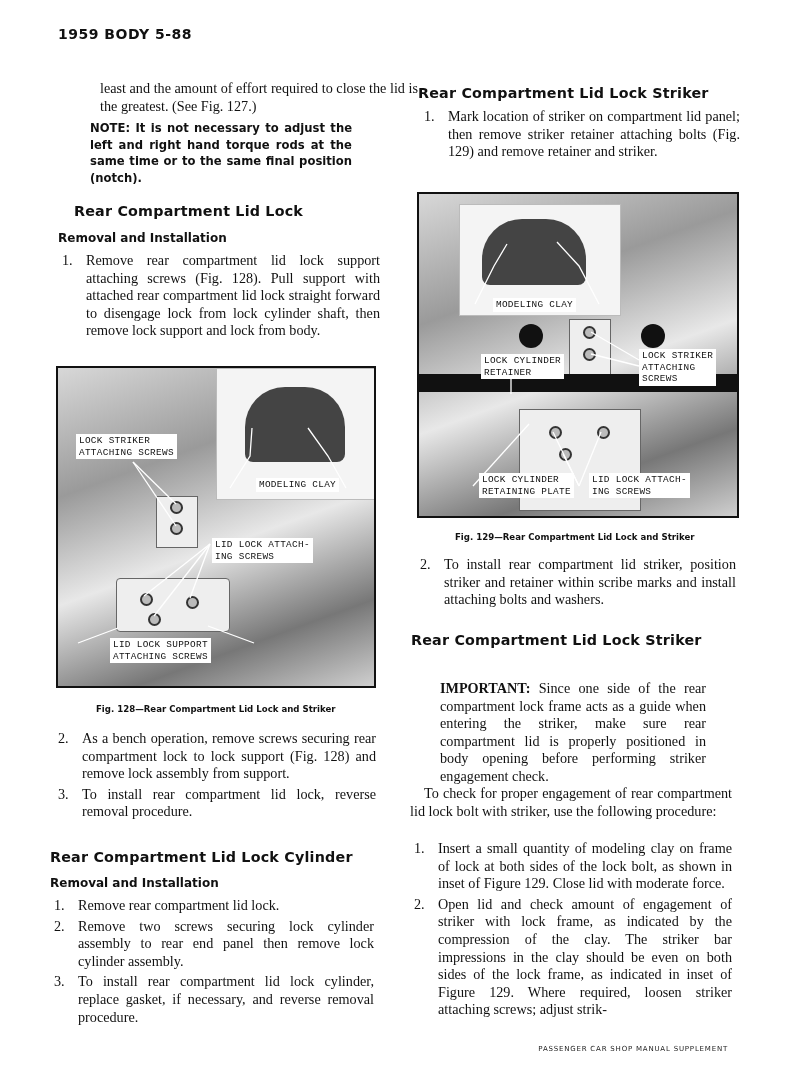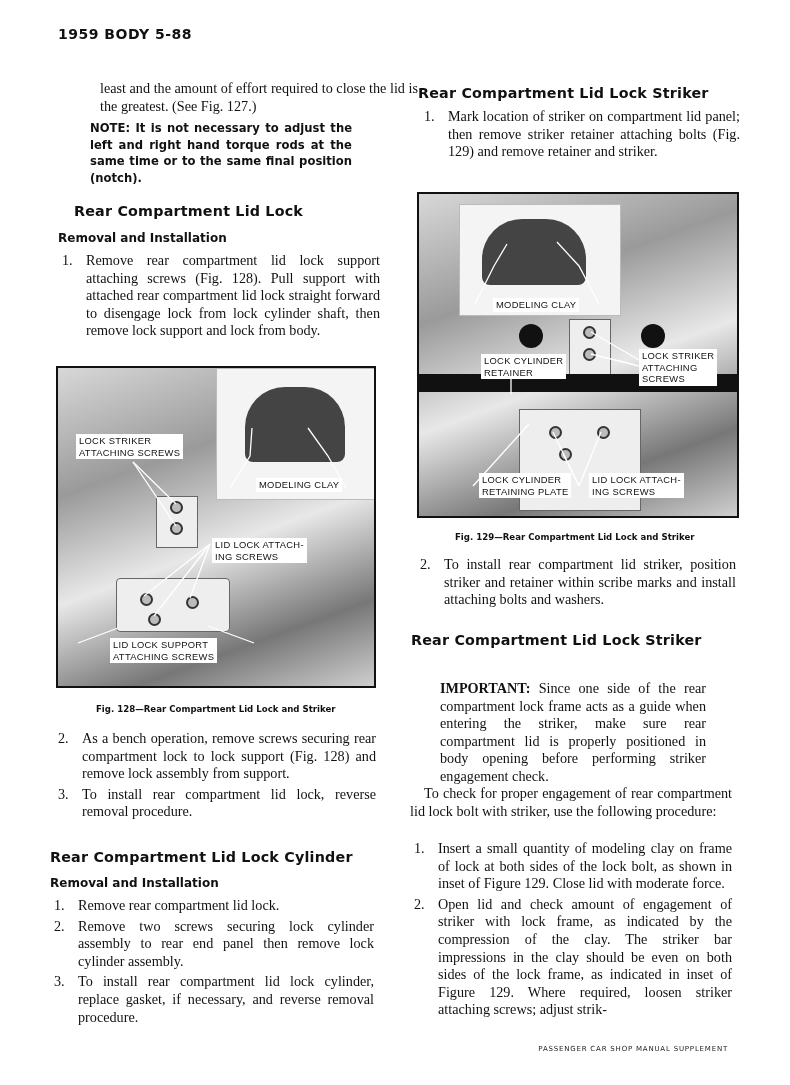--- a/index.html
+++ b/index.html
@@ -34,21 +34,21 @@
   .figure {
     border: 2px solid #111; overflow: hidden;
     background: linear-gradient(160deg, #d8d8d8 0%, #9a9a9a 30%, #e8e8e8 55%, #777 80%, #cfcfcf 100%);
   }
   .fig-caption {
     font-family: "DejaVu Sans", "Liberation Sans", sans-serif;
     font-weight: bold; font-size: 8.6px; white-space: nowrap;
   }
   .callout {
     position: absolute; background: #fff; color: #111;
-    font-family: Liberation Sans, sans-serif;
+    font-family: Liberation Mono, monospace;
     font-size: 9.4px; line-height: 11.5px; padding: 1px 3px; letter-spacing: 0.3px;
     white-space: nowrap;
   }
   .inset {
     position: absolute; background: #f4f4f4; border: 1px solid #bbb;
   }
   .part { position: absolute; background: #444; border-radius: 40px 40px 8px 8px; }
   .plate { position: absolute; background: #eee; border: 1px solid #666; }
   .hole { position: absolute; background: #111; border-radius: 50%; }
   .screw { position: absolute; width: 9px; height: 9px; border-radius: 50%; background: #bbb; border: 2px solid #333; }

